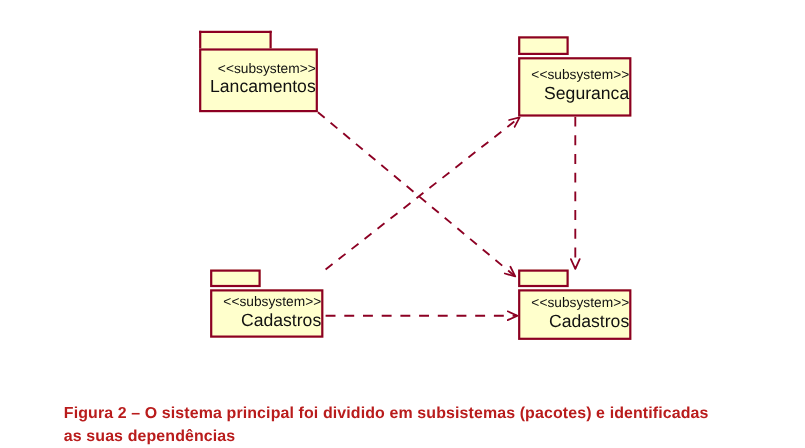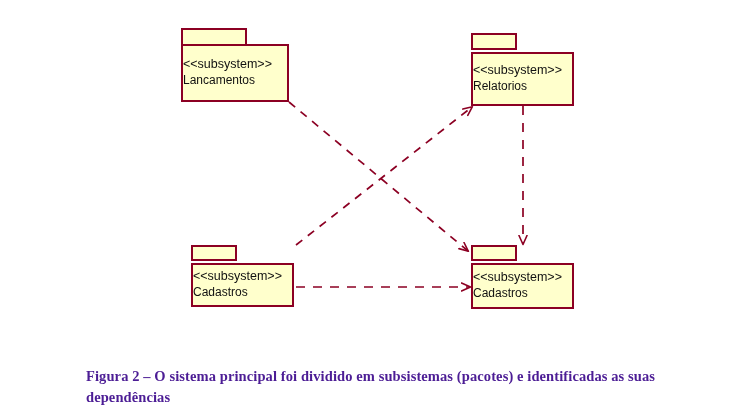--- a/index.html
+++ b/index.html
@@ -33,57 +33,57 @@
     border-bottom: 2px solid #8c0023;
   }
   .pkg .body {
     position: absolute;
     left: 0;
     box-sizing: border-box;
     background: #ffffcc;
     border: 2px solid #8c0023;
     display: flex;
     flex-direction: column;
-    align-items: flex-start;
+    align-items: flex-end;
     justify-content: center;
   }
   .pkg .stereo {
     font-size: 12.5px;
     color: #111111;
     line-height: 1.25;
     white-space: nowrap;
   }
   .pkg .pname {
-    font-size: 12px;
+    font-size: 16px;
     color: #111111;
     line-height: 1.3;
     white-space: nowrap;
   }
 
   
   #edges {
     position: absolute;
     left: 0;
     top: 0;
     width: 732px;
     height: 407px;
     pointer-events: none;
   }
 
   
   #caption {
     position: absolute;
-    left: 86px;
+    left: 58px;
     top: 366px;
     width: 600px;
-    font-family: Liberation Serif, serif;
+    font-family: Liberation Sans, sans-serif;
     font-weight: bold;
     font-size: 14.5px;
     line-height: 1.45;
-    color: #4c1d95;
+    color: #b91c1c;
     letter-spacing: 0.1px;
   }
 </style>
 </head>
 <body>
 
 <div id="canvas">
 
   <svg id="edges" viewBox="0 0 732 407" xmlns="http://www.w3.org/2000/svg">
     <defs>
@@ -114,21 +114,21 @@
     <div class="body" style="top:16px; width:108px; height:58px;">
       <div class="stereo">&lt;&lt;subsystem&gt;&gt;</div>
       <div class="pname">Lancamentos</div>
     </div>
   </div>
 
   <div class="pkg detached" style="left:471px; top:33px; width:103px; height:73px;">
     <div class="tab" style="width:46px; height:17px;"></div>
     <div class="body" style="top:19px; width:103px; height:54px;">
       <div class="stereo">&lt;&lt;subsystem&gt;&gt;</div>
-      <div class="pname">Relatorios</div>
+      <div class="pname">Seguranca</div>
     </div>
   </div>
 
   <div class="pkg detached" style="left:191px; top:245px; width:103px; height:62px;">
     <div class="tab" style="width:46px; height:16px;"></div>
     <div class="body" style="top:18px; width:103px; height:44px;">
       <div class="stereo">&lt;&lt;subsystem&gt;&gt;</div>
       <div class="pname">Cadastros</div>
     </div>
   </div>

